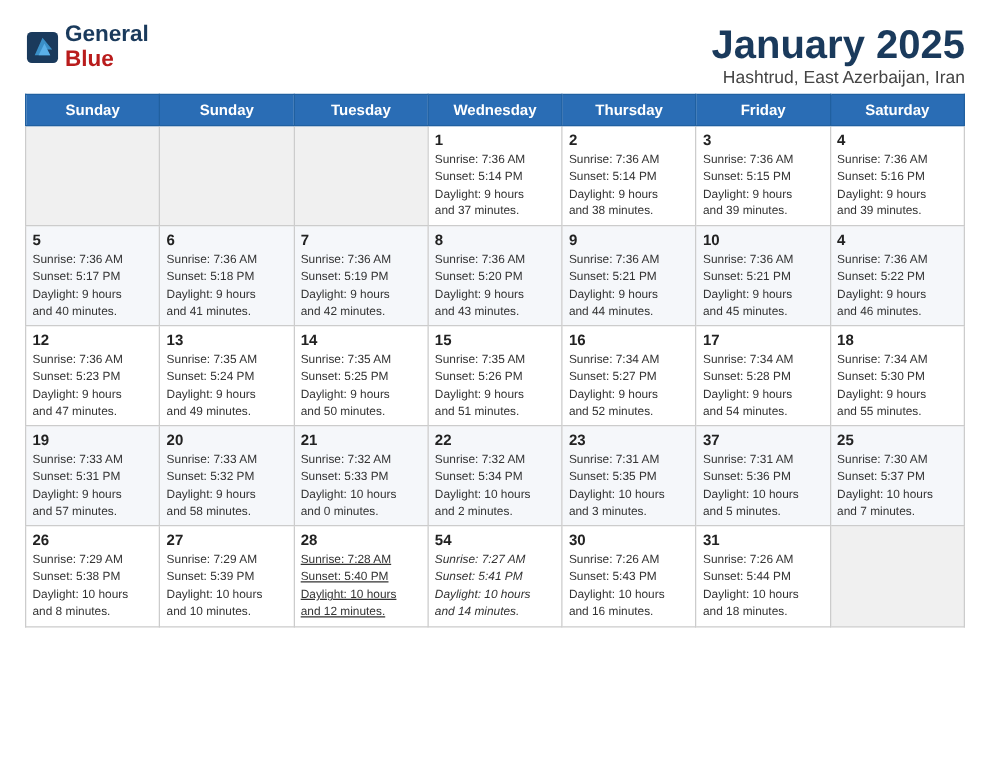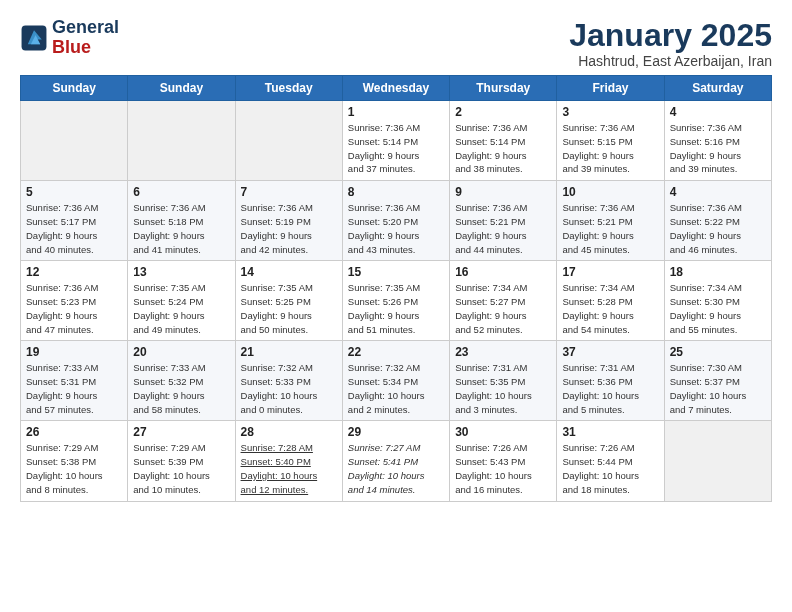--- a/index.html
+++ b/index.html
@@ -333,21 +333,21 @@
 and 10 minutes.</div>
           </td>
           <td>
             <span class="day-num">28</span>
             <div class="day-info" style="white-space: pre-line; text-decoration: underline;">Sunrise: 7:28 AM
 Sunset: 5:40 PM
 Daylight: 10 hours
 and 12 minutes.</div>
           </td>
           <td>
-            <span class="day-num">29</span>
+            <span class="day-num">54</span>
             <div class="day-info" style="white-space: pre-line; font-style: italic;">Sunrise: 7:27 AM
 Sunset: 5:41 PM
 Daylight: 10 hours
 and 14 minutes.</div>
           </td>
           <td>
             <span class="day-num">30</span>
             <div class="day-info" style="white-space: pre-line;">Sunrise: 7:26 AM
 Sunset: 5:43 PM
 Daylight: 10 hours

